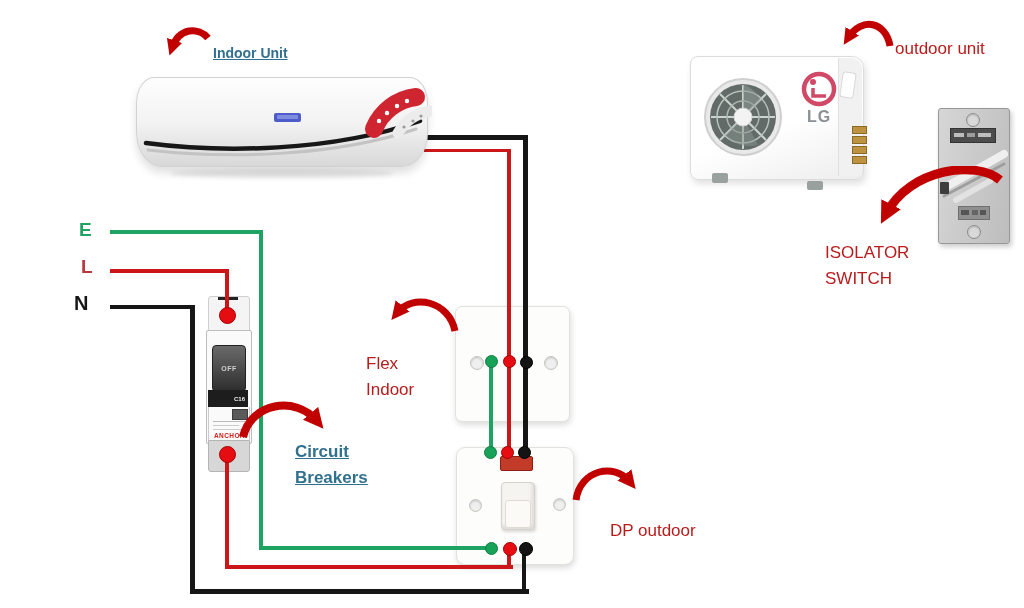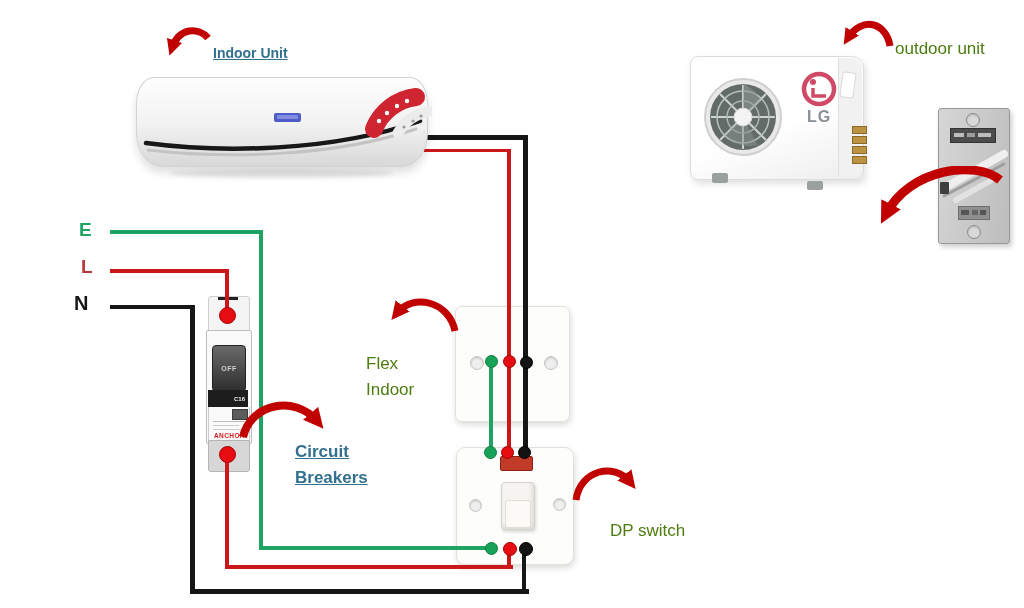--- a/index.html
+++ b/index.html
@@ -7,21 +7,21 @@
           font-family:"Liberation Sans",sans-serif;}
   .abs{position:absolute;}
   .seg{position:absolute;}
   .g{background:#1ea362;}
   .r{background:#cc1719;}
   .n{background:#161616;}
   .dot{position:absolute;border-radius:50%;}
   .dot.g{background:#17a257;border:1px solid #0e7f41;}
   .dot.r{background:#e50d12;border:1px solid #a80004;}
   .dot.n{background:#141414;border:1px solid #000;}
-  .lbl{position:absolute;color:#4d7c0f;white-space:nowrap;}
+  .lbl{position:absolute;color:#b91c1c;white-space:nowrap;}
   .bluelink{color:#31708f;text-decoration:underline;font-weight:600;}
   .screw{position:absolute;border-radius:50%;background:#efefef;border:1.5px solid #c7c4bf;box-shadow:inset 0 1px 2px rgba(0,0,0,.18);}
   .plate{position:absolute;background:#fdfdfc;border:1px solid #e3e1dc;box-shadow:1px 3px 6px rgba(0,0,0,.14);}
 </style>
 </head>
 <body>
 
 <div id="canvas">
 
   <div class="plate" style="left:455px;top:306px;width:113px;height:114px;border-radius:7px;">
@@ -216,27 +216,31 @@
     <defs>
         <marker id="m6" markerUnits="userSpaceOnUse" markerWidth="18" markerHeight="18" refX="9" refY="9" orient="auto">
           <path d="M0,0 L18,9 L0,18 Z" fill="#c10000"></path>
         </marker>
       </defs>
     <path d="M8,40 C12,10 46,2 62,22" fill="none" stroke="#c10000" stroke-width="7" marker-end="url(#m6)"></path>
   </svg>
 
   <div class="lbl bluelink" style="left:213px;top:45px;font-size:14px;">Indoor Unit</div>
   <div class="lbl" style="left:895px;top:39px;font-size:17px;">outdoor unit</div>
+  <div class="lbl" style="left:825px;top:240px;font-size:17px;line-height:26px;">
+    <div>ISOLATOR</div>
+    <div>SWITCH</div>
+  </div>
   <div class="lbl" style="left:366px;top:351px;font-size:17px;line-height:26px;">
     <div>Flex</div>
     <div>Indoor</div>
   </div>
   <div class="lbl bluelink" style="left:295px;top:439px;font-size:17px;line-height:26px;">
     <div style="text-decoration:underline;">Circuit</div>
     <div style="">Breakers</div>
   </div>
-  <div class="lbl" style="left:610px;top:521px;font-size:17px;">DP switch</div>
+  <div class="lbl" style="left:610px;top:521px;font-size:17px;">DP outdoor</div>
 
   <div class="lbl" style="left:79px;top:219px;font-size:19px;font-weight:bold;color:#1ea362;">E</div>
   <div class="lbl" style="left:81px;top:256px;font-size:19px;font-weight:bold;color:#b9373f;">L</div>
   <div class="lbl" style="left:74px;top:292px;font-size:20px;font-weight:bold;color:#161616;">N</div>
 
 </div>
 
 </body></html>

